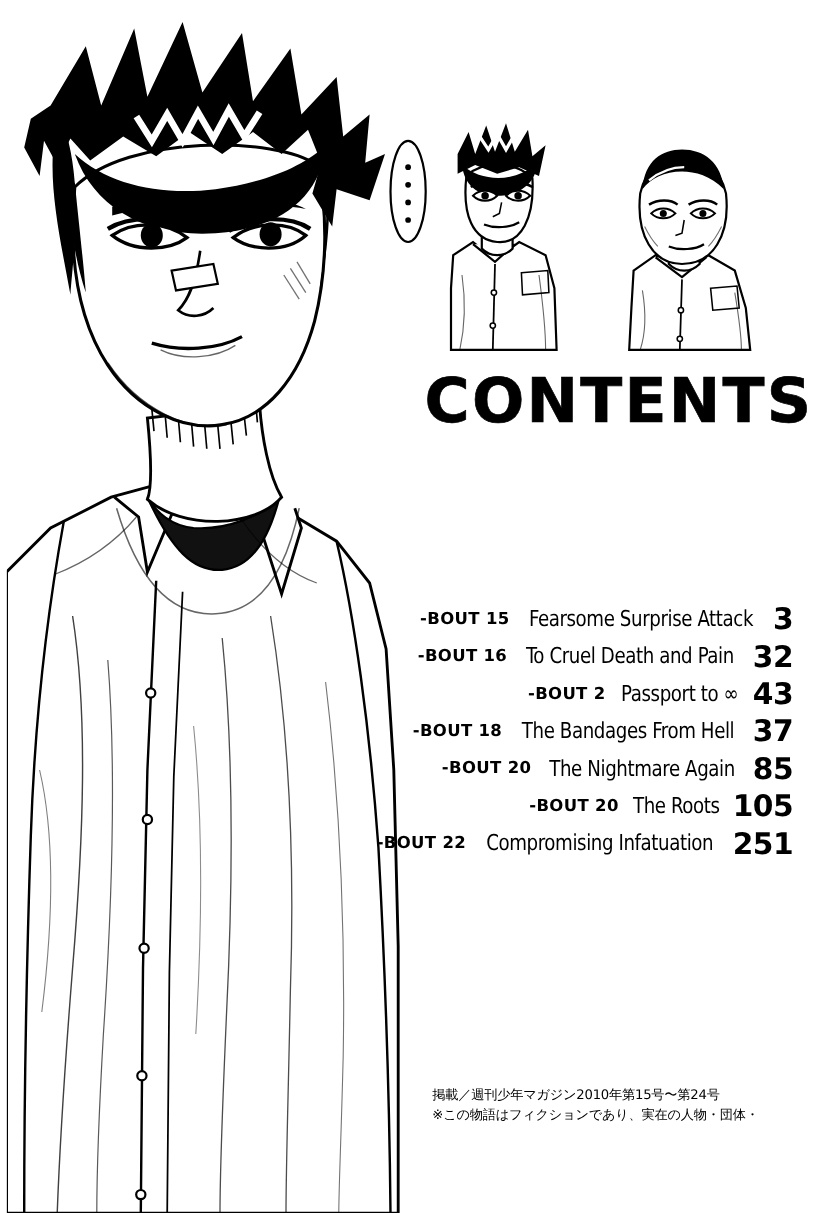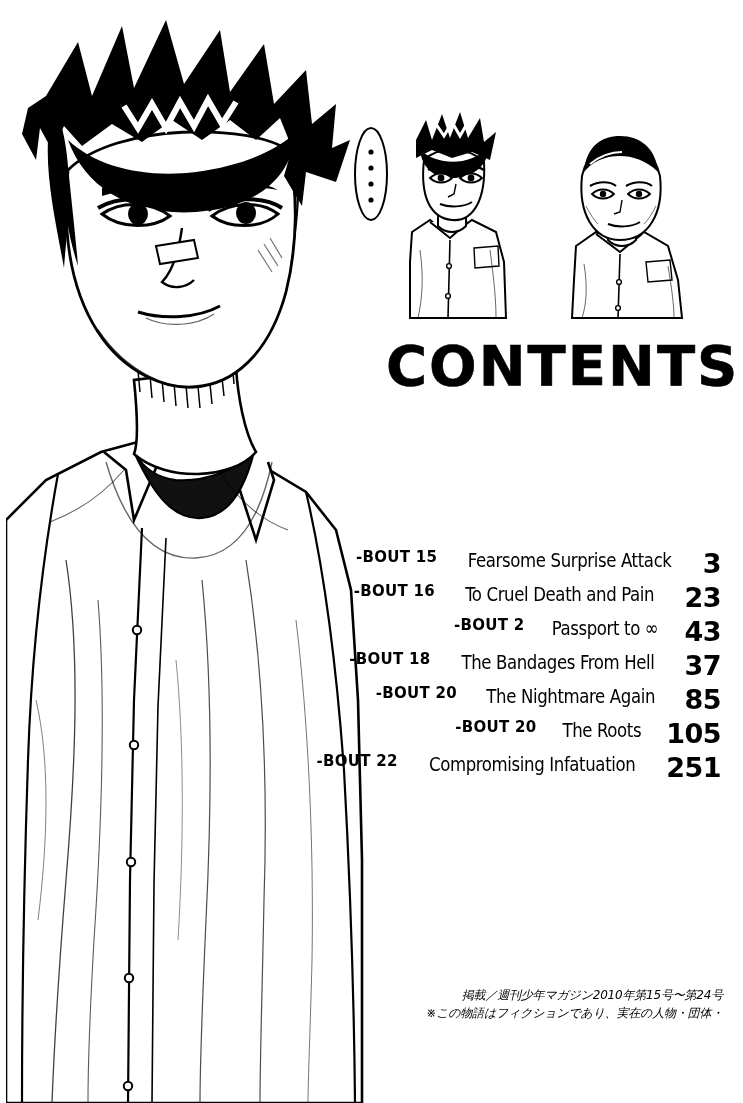--- a/index.html
+++ b/index.html
@@ -56,23 +56,23 @@
     position: absolute;
     right: 28px;
     top: 548px;
     width: 420px;
     display: flex;
     flex-direction: column;
     align-items: flex-end;
   }
   .toc-row {
     display: flex;
-    align-items: flex-start;
+    align-items: center;
     justify-content: flex-end;
-    gap: 22px;
+    gap: 9px;
     margin-bottom: 7px;
     white-space: nowrap;
   }
   .bout-label {
     font-family: "DejaVu Sans", sans-serif;
     font-weight: bold;
     font-size: 15px;
     letter-spacing: 0.3px;
   }
   .chapter-title {
@@ -92,26 +92,24 @@
     position: relative;
     top: 2px;
   }
 
   
   .footnote {
     position: absolute;
     right: 26px;
     top: 986px;
     width: 330px;
-    text-align: right;
     font-family: "DejaVu Sans", sans-serif;
     font-size: 12px;
     line-height: 1.5;
     letter-spacing: -0.2px;
-    font-style: italic;
   }
   .footnote div { white-space: nowrap; }
 </style>
 </head>
 <body>
 
 <div id="page">
 
   <svg class="art-layer" viewBox="0 0 743 1103" xmlns="http://www.w3.org/2000/svg">
     <defs>
@@ -307,21 +305,21 @@
 
     <div class="toc-row">
       <span class="bout-label">-BOUT 15</span>
       <span class="chapter-title">Fearsome Surprise Attack</span>
       <span class="page-num">3</span>
     </div>
 
     <div class="toc-row">
       <span class="bout-label">-BOUT 16</span>
       <span class="chapter-title">To Cruel Death and Pain</span>
-      <span class="page-num">23</span>
+      <span class="page-num">32</span>
     </div>
 
     <div class="toc-row">
       <span class="bout-label">-BOUT 2</span>
       <span class="chapter-title">Passport to ∞</span>
       <span class="page-num">43</span>
     </div>
 
     <div class="toc-row">
       <span class="bout-label">-BOUT 18</span>

